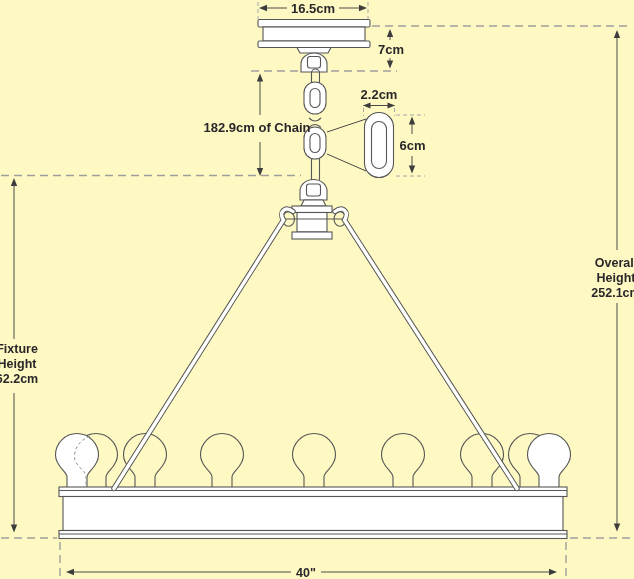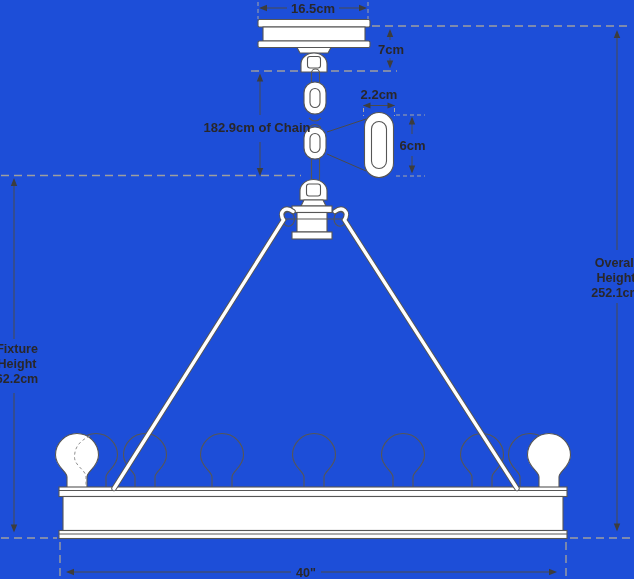--- a/index.html
+++ b/index.html
@@ -1,16 +1,16 @@
 <!DOCTYPE html>
 <html><head>
 <meta charset="utf-8">
 <style>
   html,body{margin:0;padding:0;background:#ffffff;}
-  .stage{position:relative;width:634px;height:579px;background:#1d4ed8;overflow:hidden;
+  .stage{position:relative;width:634px;height:579px;background:#fef9c3;overflow:hidden;
          font-family:"Liberation Sans","DejaVu Sans",sans-serif;}
   svg{display:block;}
   .ln{fill:none;stroke:#565656;stroke-width:1.1;}
   .fw{fill:#ffffff;stroke:#565656;stroke-width:1.1;}
   .dash{fill:none;stroke:#9e9e9e;stroke-width:1.4;stroke-dasharray:8 5;}
   .dash2{fill:none;stroke:#a6a6a6;stroke-width:1;stroke-dasharray:4 3;}
   .dim{fill:none;stroke:#4a4a4a;stroke-width:1;}
   .arr{fill:#3d3d3d;stroke:none;}
   .rodO{fill:none;stroke:#565656;stroke-width:5.4;stroke-linecap:round;}
   .rodI{fill:none;stroke:#ffffff;stroke-width:3.4;stroke-linecap:round;}

